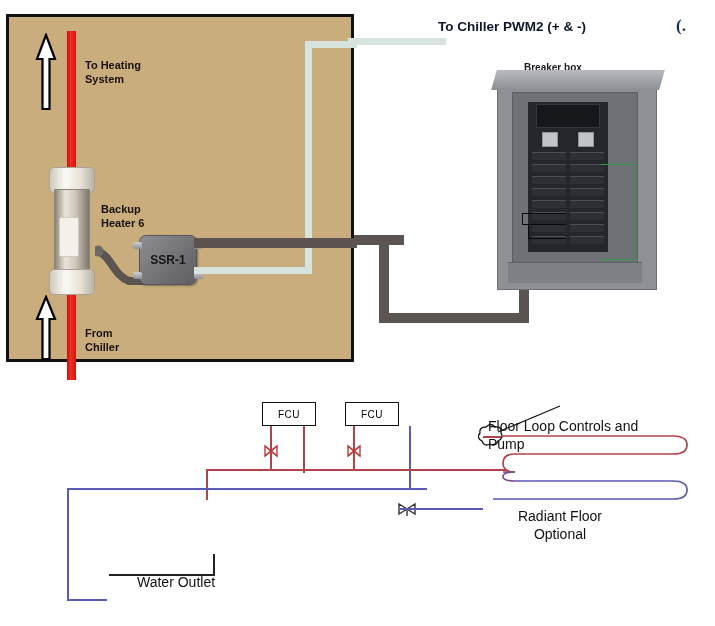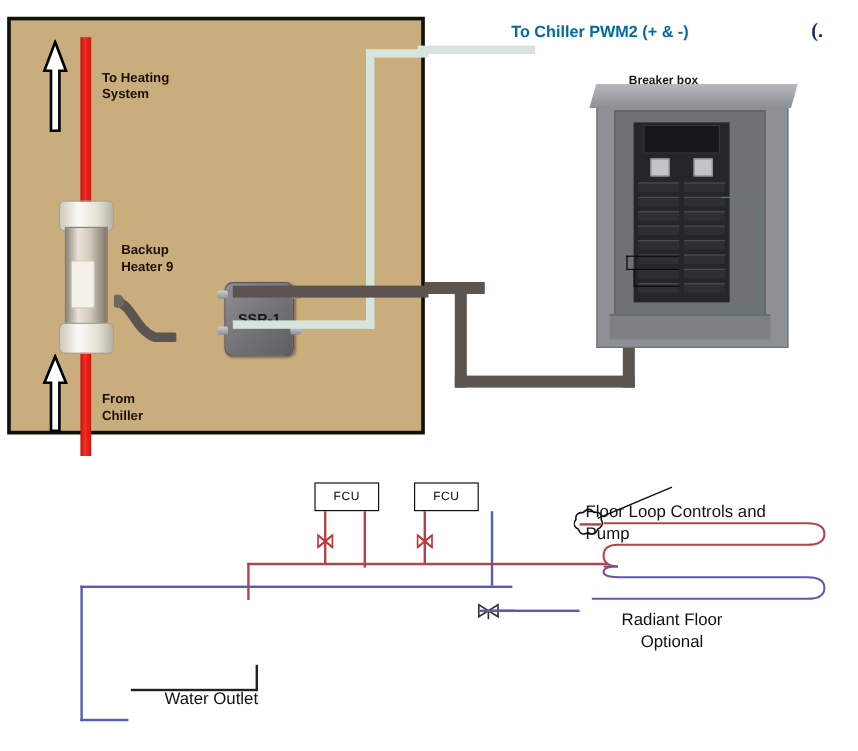--- a/index.html
+++ b/index.html
@@ -24,36 +24,36 @@
        background:linear-gradient(90deg,#cfc9bd,#fbfaf6 35%,#e6e1d6 70%,#b9b3a7);
        border:1px solid #a9a296;box-sizing:border-box;}
   .barrel{position:absolute;left:5px;top:22px;width:36px;height:84px;
        background:linear-gradient(90deg,#8d857a,#e9e4da 30%,#cfc8ba 60%,#7e766b);
        border:1px solid #8a8378;box-sizing:border-box;}
   .plate{position:absolute;left:10px;top:50px;width:18px;height:38px;
        background:linear-gradient(90deg,#eceaе3,#fdfdfb);
        background-color:#f3f1ea;border:1px solid #cfcabc;border-radius:2px;}
 
   
-  #ssr{left:130px;top:218px;width:58px;height:62px;border-radius:7px;
+  #ssr{left:130px;top:218px;width:58px;height:50px;border-radius:7px;
        background:linear-gradient(135deg,#8f8f93,#6f6f74 60%,#5e5e63);
        border:1px solid #55555a;box-shadow:1px 1px 2px rgba(0,0,0,.35);
        color:#15151a;font-weight:bold;font-size:12px;
-       display:flex;align-items:center;justify-content:center;box-sizing:border-box;margin-left:48px;}
+       display:flex;align-items:center;justify-content:center;box-sizing:border-box;}
   .lug{position:absolute;width:9px;height:7px;border-radius:2px;
        background:linear-gradient(180deg,#cfcfd3,#8e8e93);}
 
   
   .cab-gray{background:#5b5450;position:absolute;}
   .cab-mint{background:#d7e4dd;position:absolute;}
 
   #kinkcable{left:86px;top:228px;width:52px;height:44px;}
 
   
-  #pwm-label{left:426px;top:19px;font-weight:bold;font-size:13.5px;color:#0369a1;}
+  #pwm-label{left:438px;top:19px;font-weight:bold;font-size:13.5px;color:#0f172a;}
   #breaker-label{left:524px;top:62px;font-size:10px;font-weight:bold;color:#1a1a1a;}
   #corner-mark{left:676px;top:16px;font-size:17px;font-weight:bold;color:#12305c;
                font-family:"Liberation Serif",serif;}
 
   
   #breaker{left:497px;top:75px;width:160px;height:215px;
            background:#8d9196;border:1px solid #6c7076;box-sizing:border-box;}
   #bb-lid{position:absolute;left:-4px;top:-6px;width:168px;height:20px;
           background:linear-gradient(180deg,#b7bbbf,#8b8f94);
           transform:skewX(-16deg);}
@@ -110,21 +110,21 @@
   <div class="abs" id="red-pipe-bot"></div>
 
   <div class="abs" id="heater">
     <div class="cap" style="top:0;"></div>
     <div class="barrel"></div>
     <div class="plate"></div>
     <div class="cap" style="top:102px;"></div>
   </div>
   <div class="abs tan-label" style="left:92px;top:186px;">
     <div>Backup</div>
-    <div>Heater 9</div>
+    <div>Heater 6</div>
   </div>
 
   <svg class="abs" id="kinkcable" viewBox="0 0 52 44">
     <path d="M2 6 C16 10, 18 30, 34 36 L50 36" fill="none" stroke="#5b5450" stroke-width="8" stroke-linecap="round"></path>
     <circle cx="3" cy="6" r="5.5" fill="#6e6862"></circle>
   </svg>
 
   <div class="abs" id="ssr">
     <span>SSR-1</span>
     <span class="lug" style="left:-7px;top:6px;"></span>

